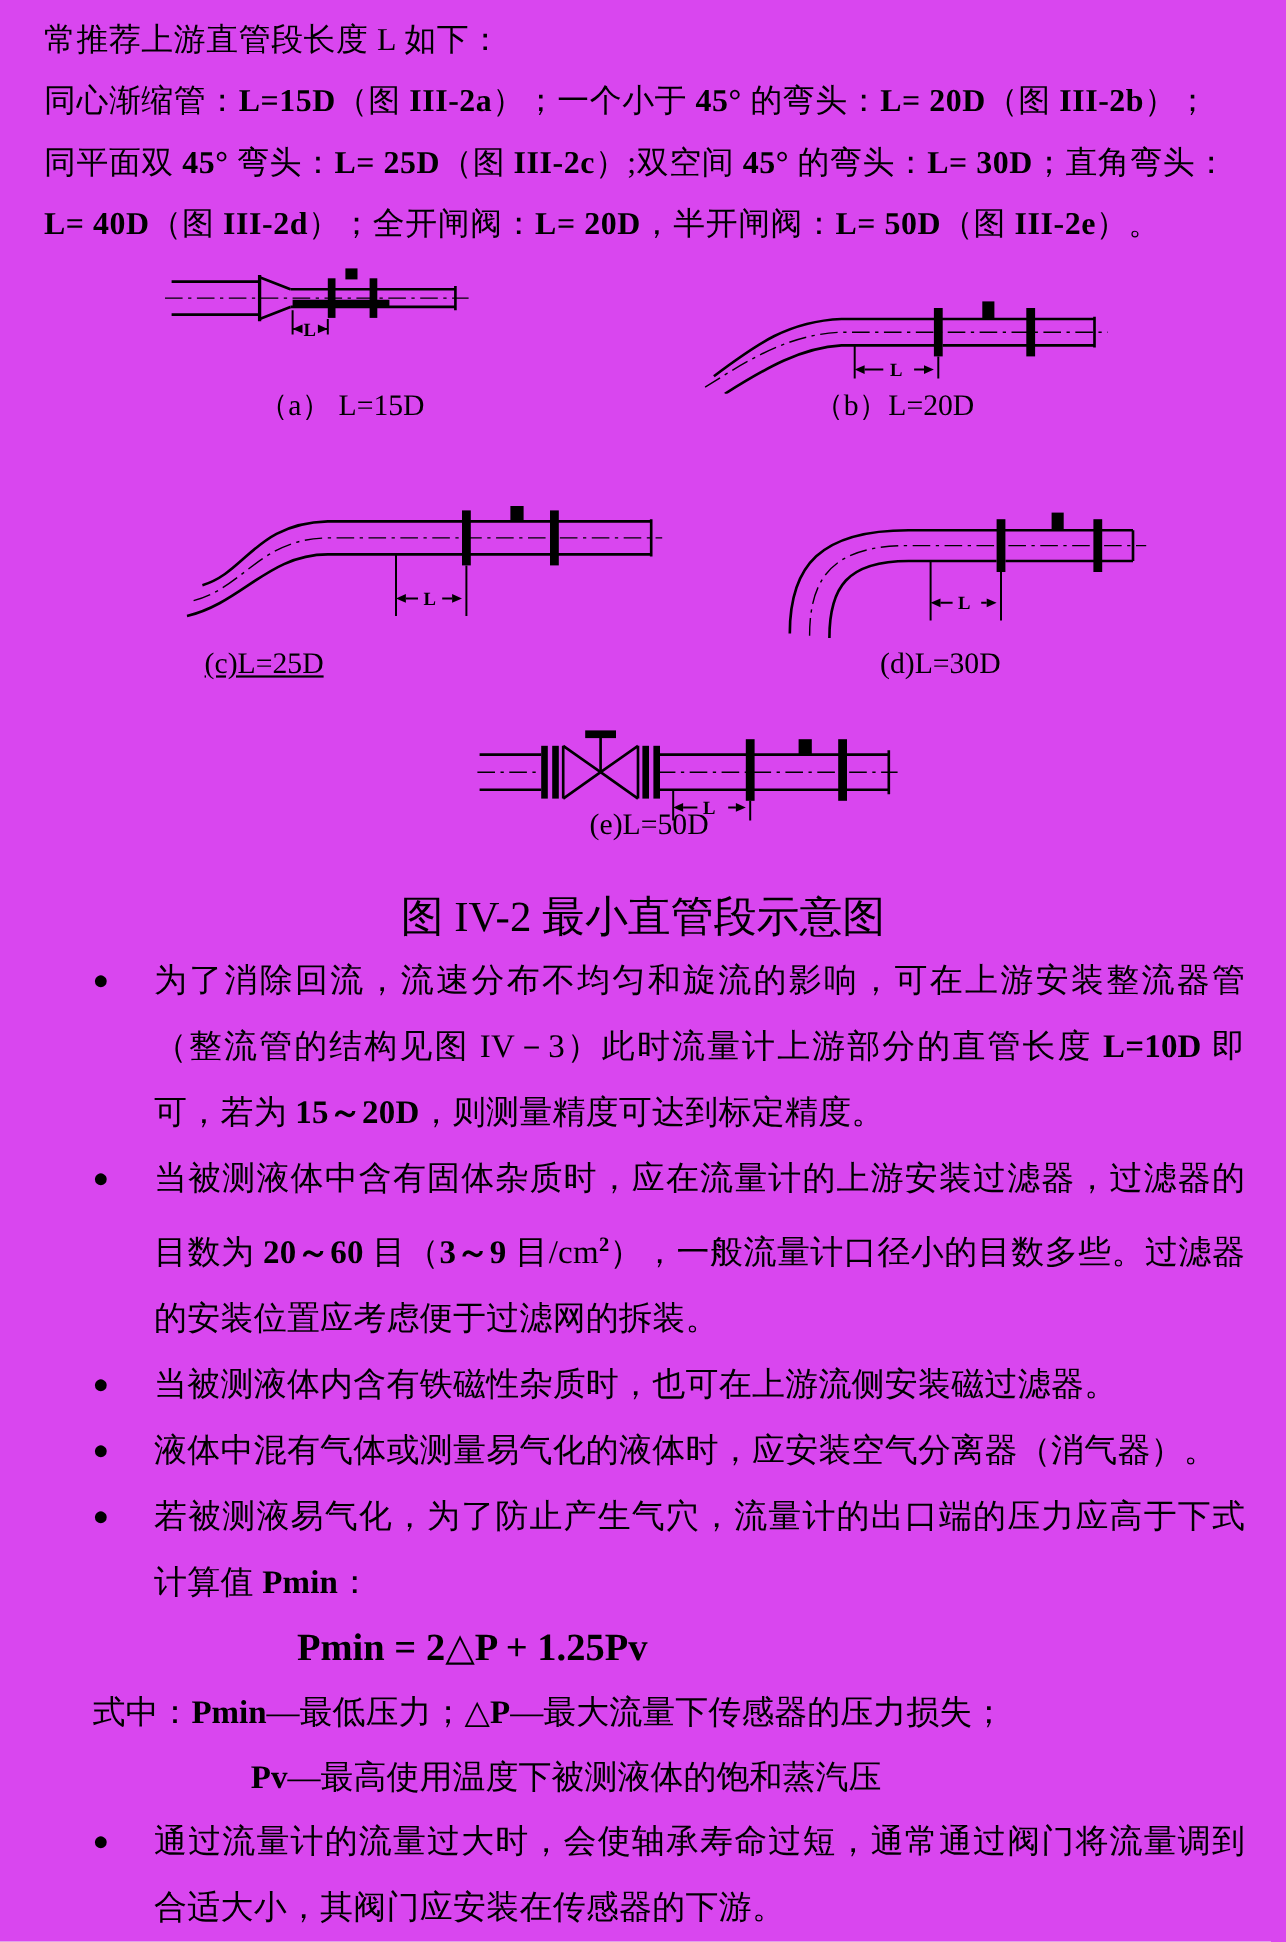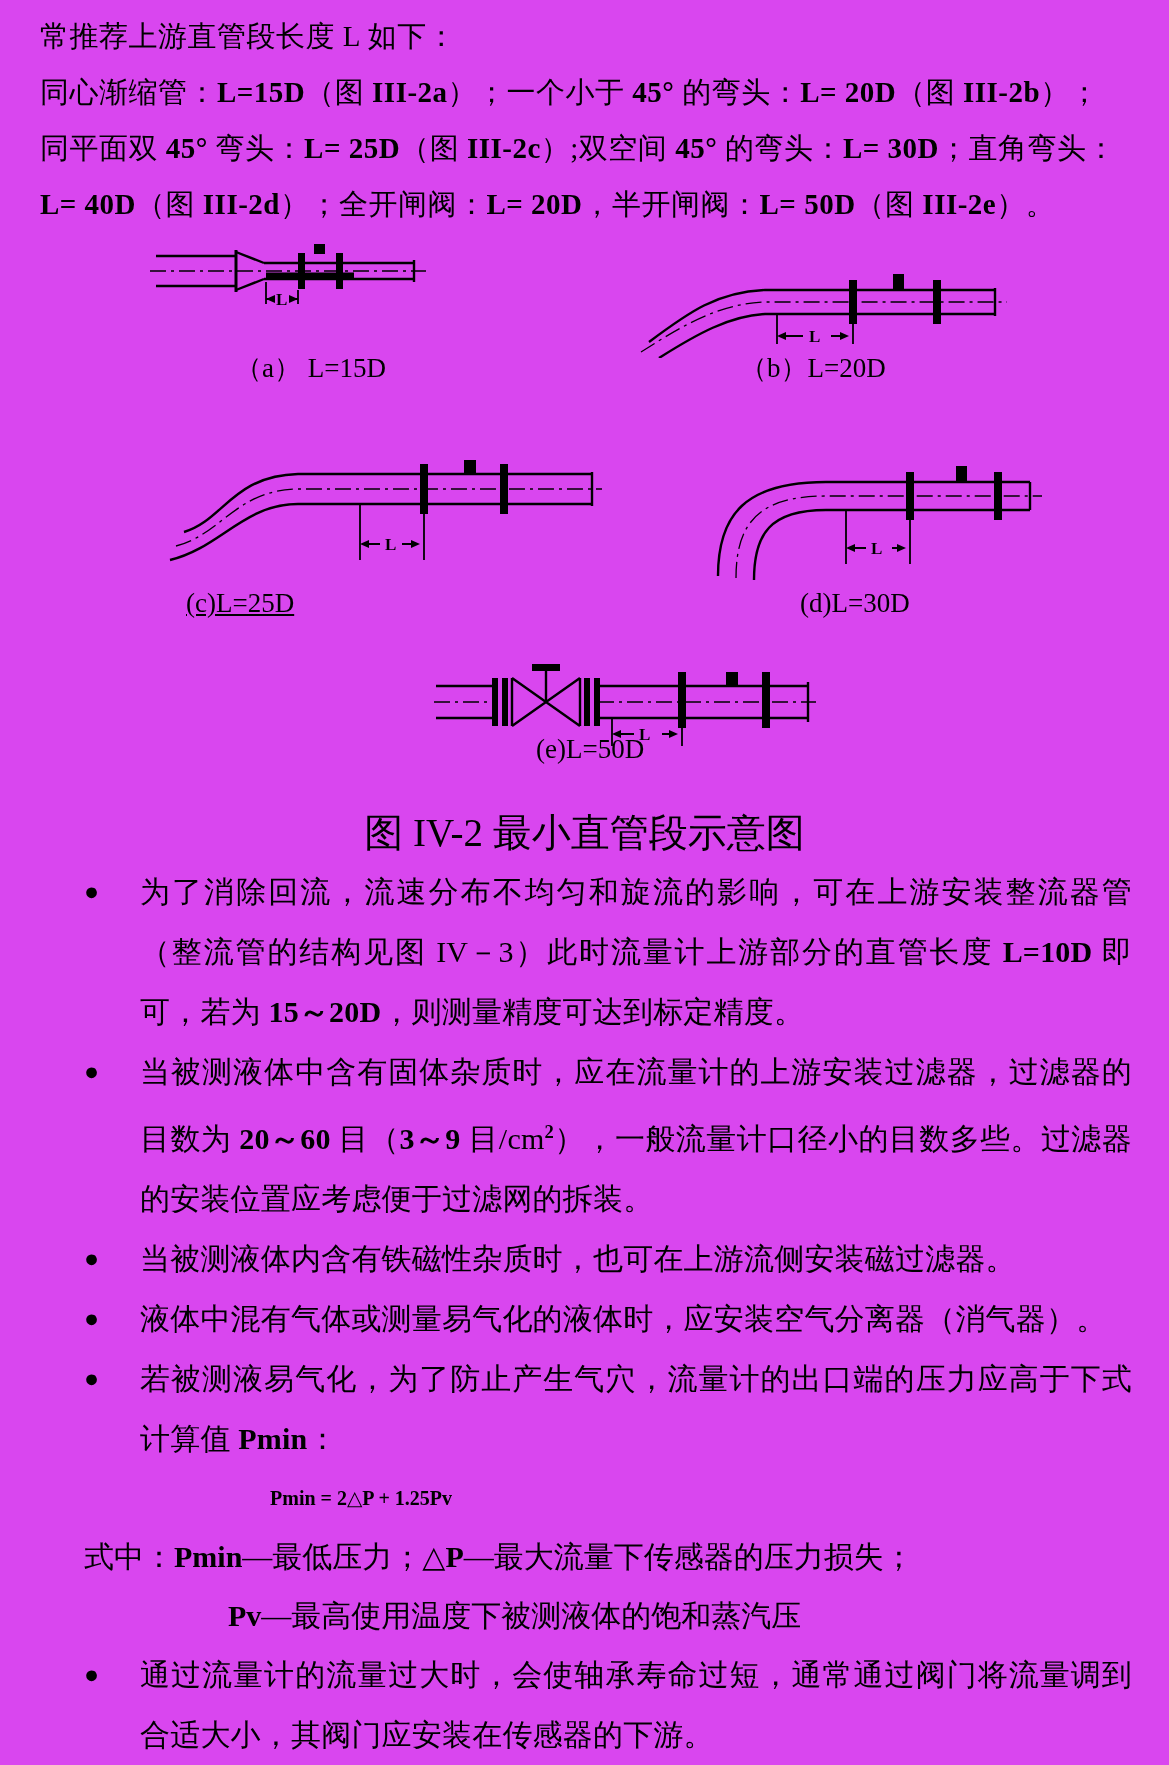--- a/index.html
+++ b/index.html
@@ -37,21 +37,21 @@
   .cl{stroke:#000; fill:none; stroke-width:1.3; stroke-dasharray:16 5 3 5;}
   .fl{fill:#000;}
   .dim{stroke:#000; fill:none; stroke-width:1.8;}
   .dimtxt{font:bold 17px "Liberation Serif",serif;}
 
   
   .content{position:absolute; top:862px; left:40px; width:1092px; font-size:30px; line-height:60px;}
   .bullet{display:flex;}
   .bullet .marker{flex:0 0 100px; padding-left:44px; box-sizing:border-box; font-size:25px;}
   .bullet .btext{flex:1; text-align:justify; letter-spacing:0.2px;}
-  .formula{margin-left:230px; font-weight:700; font-size:20px; line-height:58px;}
+  .formula{margin-left:230px; font-weight:700; font-size:35px; line-height:58px;}
   .note-0{margin-left:44px; line-height:59px;}
   .note-1{margin-left:188px; line-height:59px;}
 </style>
 </head>
 <body>
 
 <div class="page">
 
   <div class="intro">
     <div class="iline"><span>常推荐上游直管段长度 L 如下：</span></div>

